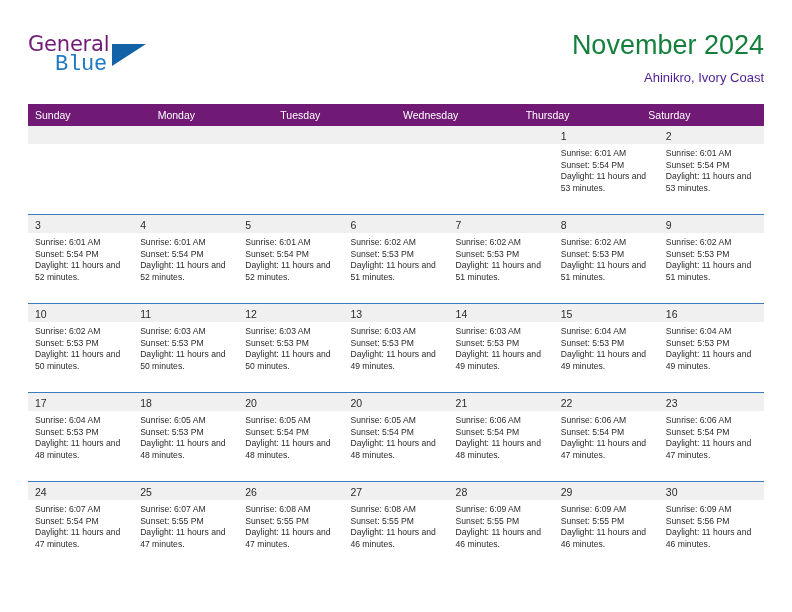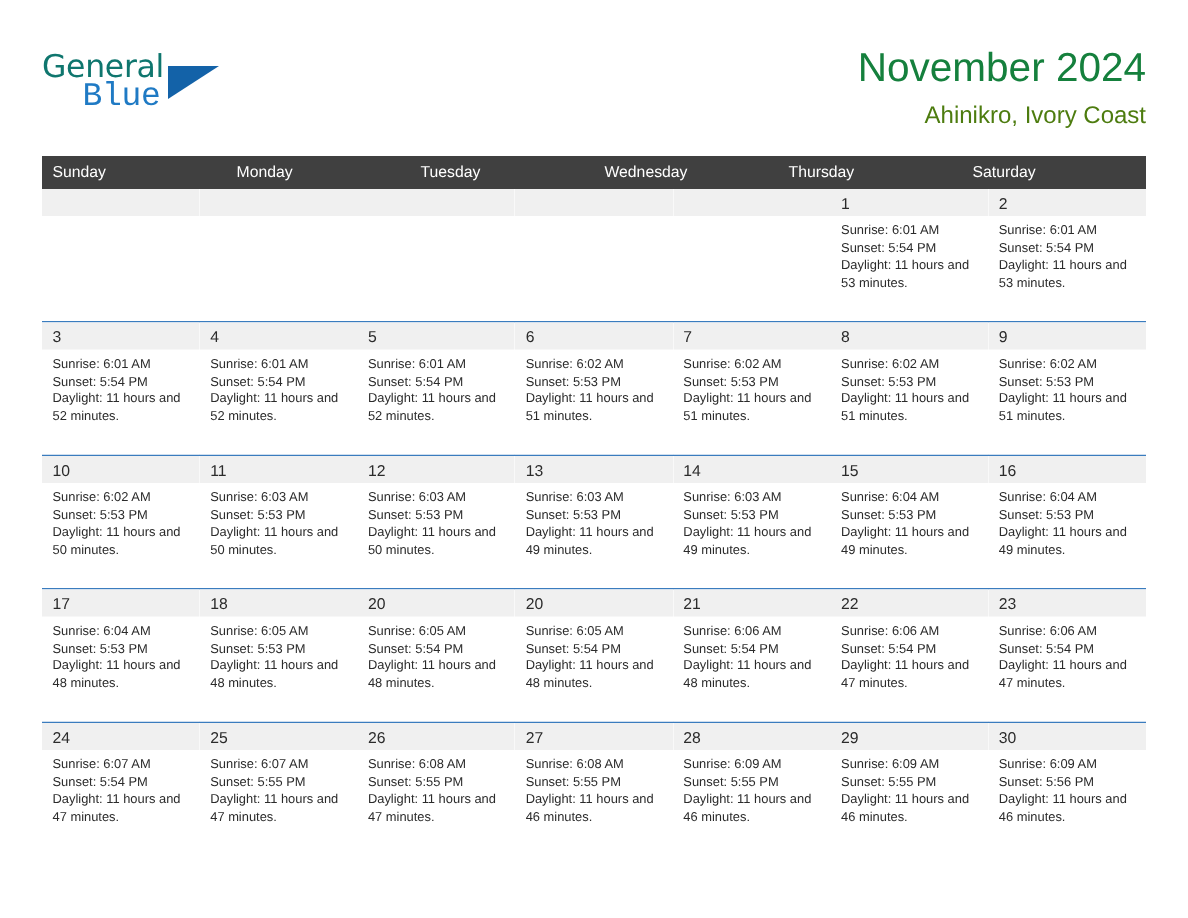--- a/index.html
+++ b/index.html
@@ -35,21 +35,21 @@
     top: 4px;
     width: 130px;
     height: 52px;
   }
   .brand-general {
     position: absolute;
     left: 0;
     top: 0;
     font-size: 21px;
     letter-spacing: -0.2px;
-    color: #0f766e;
+    color: #701a75;
     font-family: "DejaVu Sans", sans-serif;
   }
   .brand-blue {
     position: absolute;
     left: 27px;
     top: 20px;
     font-size: 22px;
     letter-spacing: -0.2px;
     color: #1f7ac4;
     font-family: Liberation Mono, monospace;
@@ -69,37 +69,37 @@
     top: 0;
     text-align: right;
   }
   .cal-title {
     font-size: 27px;
     color: #15803d;
     line-height: 34px;
     white-space: nowrap;
   }
   .cal-subtitle {
-    font-size: 16px;
-    color: #4d7c0f;
+    font-size: 13px;
+    color: #4c1d95;
     line-height: 20px;
     margin-top: 6px;
     white-space: nowrap;
   }
 
   
   .calendar {
     position: absolute;
     left: 28px;
     top: 104px;
     width: 736px;
   }
   .dow-row {
     display: flex;
-    background: #404040;
+    background: #701a75;
     height: 22px;
   }
   .dow-cell {
     flex: 1 1 0;
     color: #ffffff;
     font-size: 10.5px;
     line-height: 22px;
     padding-left: 7px;
     box-sizing: border-box;
     white-space: nowrap;

